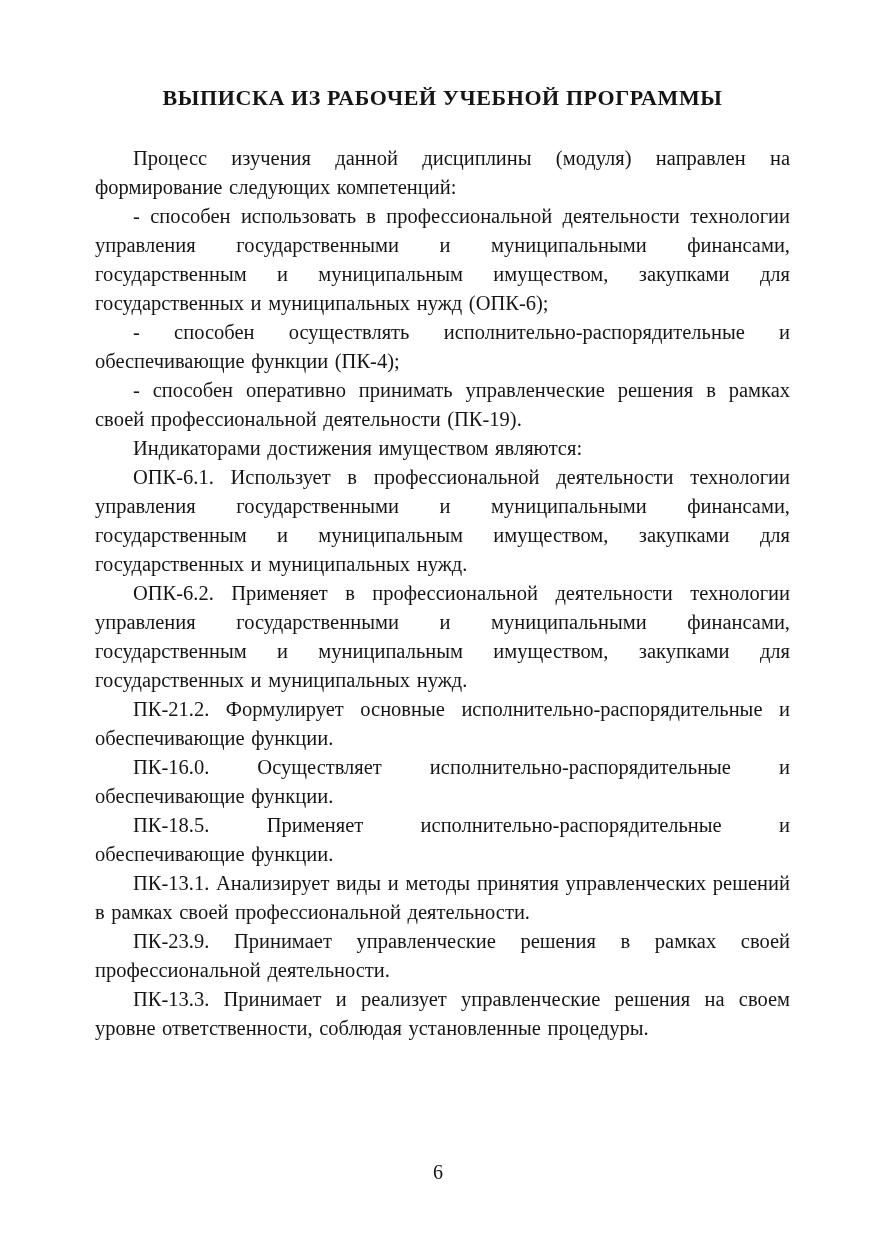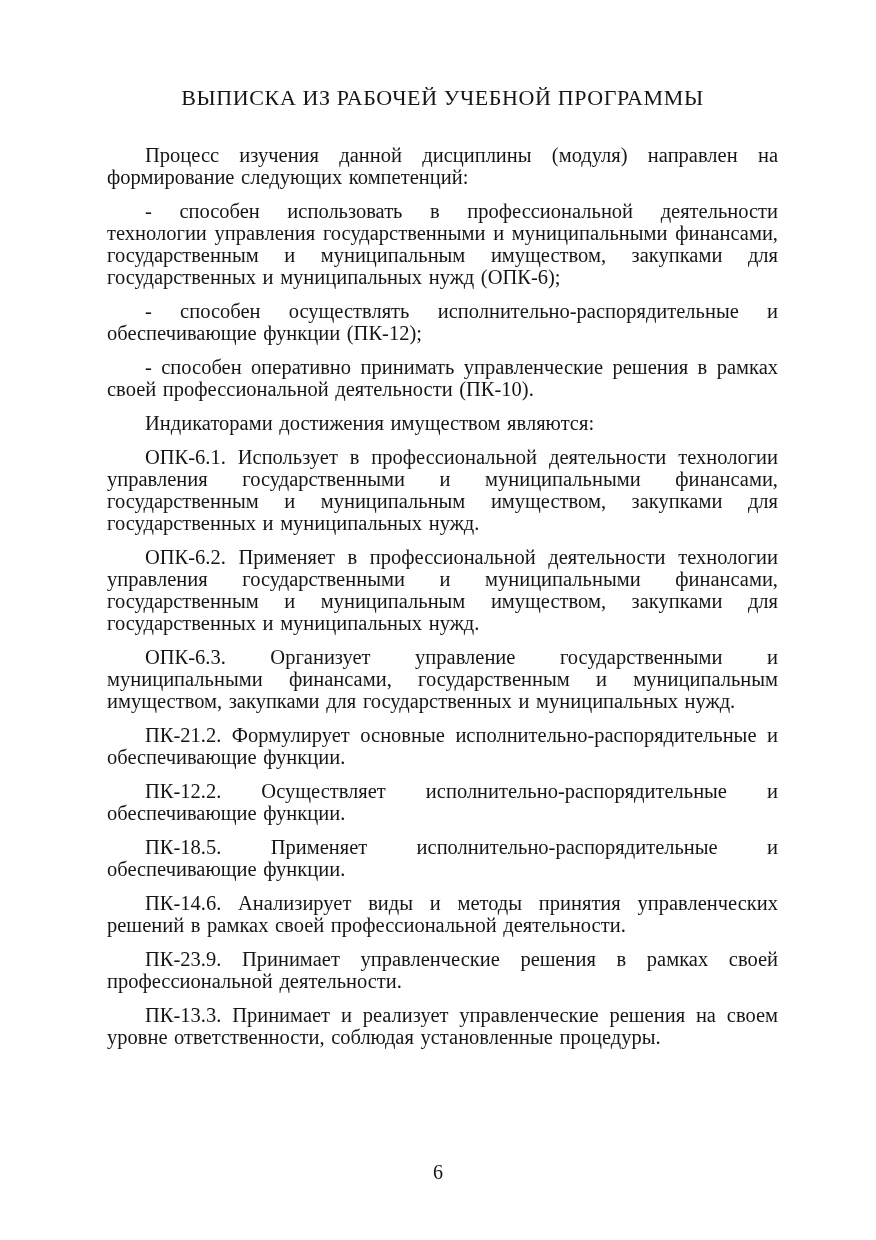--- a/index.html
+++ b/index.html
@@ -18,29 +18,29 @@
     position: relative;
     width: 876px;
     height: 1240px;
     box-sizing: border-box;
     padding: 84px 86px 0 95px;
     background: #ffffff;
   }
   .doc-title {
     margin: 0 0 32px 0;
     font-size: 22px;
-    font-weight: normal;
+    font-weight: bold;
     text-align: center;
     letter-spacing: 0.6px;
     line-height: 28px;
   }
   .body-text p {
-    margin: 12px;
+    margin: 0;
     font-size: 20.5px;
-    line-height: 22px;
+    line-height: 29px;
     text-align: justify;
     text-indent: 38px;
     word-spacing: 1.5px;
   }
   .page-number {
     position: absolute;
     bottom: 56px;
     left: 0;
     width: 100%;
     text-align: center;
@@ -51,29 +51,28 @@
 </head>
 <body>
 
 <div class="page">
 
   <h1 class="doc-title">ВЫПИСКА ИЗ РАБОЧЕЙ УЧЕБНОЙ ПРОГРАММЫ</h1>
 
   <div class="body-text">
     <p>Процесс изучения данной дисциплины (модуля) направлен на формирование следующих компетенций:</p>
     <p>- способен использовать в профессиональной деятельности технологии управления государственными и муниципальными финансами, государственным и муниципальным имуществом, закупками для государственных и муниципальных нужд (ОПК-6);</p>
-    <p>- способен осуществлять исполнительно-распорядительные и обеспечивающие функции (ПК-12);</p>
-    <p>- способен оперативно принимать управленческие решения в рамках своей профессиональной деятельности (ПК-10).</p>
+    <p>- способен осуществлять исполнительно-распорядительные и обеспечивающие функции (ПК-4);</p>
+    <p>- способен оперативно принимать управленческие решения в рамках своей профессиональной деятельности (ПК-19).</p>
     <p>Индикаторами достижения имуществом являются:</p>
     <p>ОПК-6.1. Использует в профессиональной деятельности технологии управления государственными и муниципальными финансами, государственным и муниципальным имуществом, закупками для государственных и муниципальных нужд.</p>
     <p>ОПК-6.2. Применяет в профессиональной деятельности технологии управления государственными и муниципальными финансами, государственным и муниципальным имуществом, закупками для государственных и муниципальных нужд.</p>
-    <p>ОПК-6.3. Организует управление государственными и муниципальными финансами, государственным и муниципальным имуществом, закупками для государственных и муниципальных нужд.</p>
     <p>ПК-21.2. Формулирует основные исполнительно-распорядительные и обеспечивающие функции.</p>
-    <p>ПК-12.2. Осуществляет исполнительно-распорядительные и обеспечивающие функции.</p>
+    <p>ПК-16.0. Осуществляет исполнительно-распорядительные и обеспечивающие функции.</p>
     <p>ПК-18.5. Применяет исполнительно-распорядительные и обеспечивающие функции.</p>
-    <p>ПК-14.6. Анализирует виды и методы принятия управленческих решений в рамках своей профессиональной деятельности.</p>
+    <p>ПК-13.1. Анализирует виды и методы принятия управленческих решений в рамках своей профессиональной деятельности.</p>
     <p>ПК-23.9. Принимает управленческие решения в рамках своей профессиональной деятельности.</p>
     <p>ПК-13.3. Принимает и реализует управленческие решения на своем уровне ответственности, соблюдая установленные процедуры.</p>
   </div>
 
   <div class="page-number">6</div>
 
 </div>
 
 </body></html>

